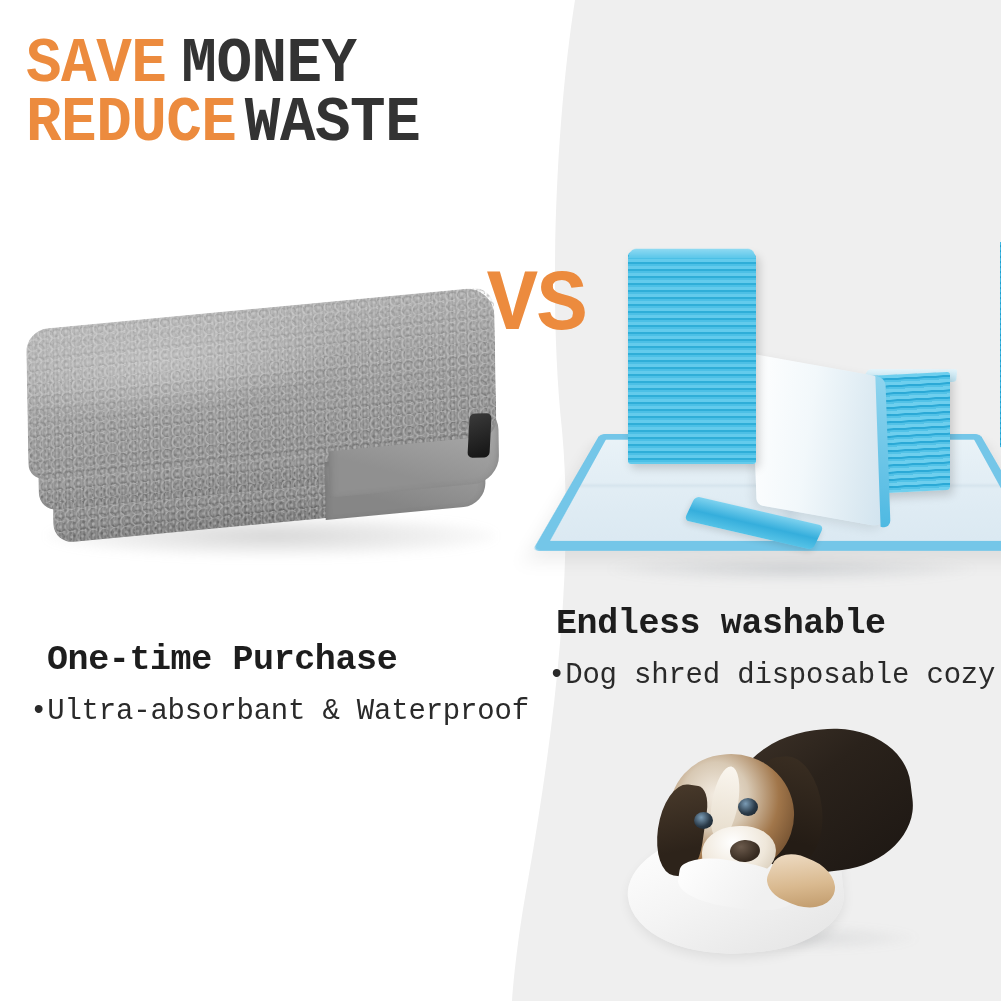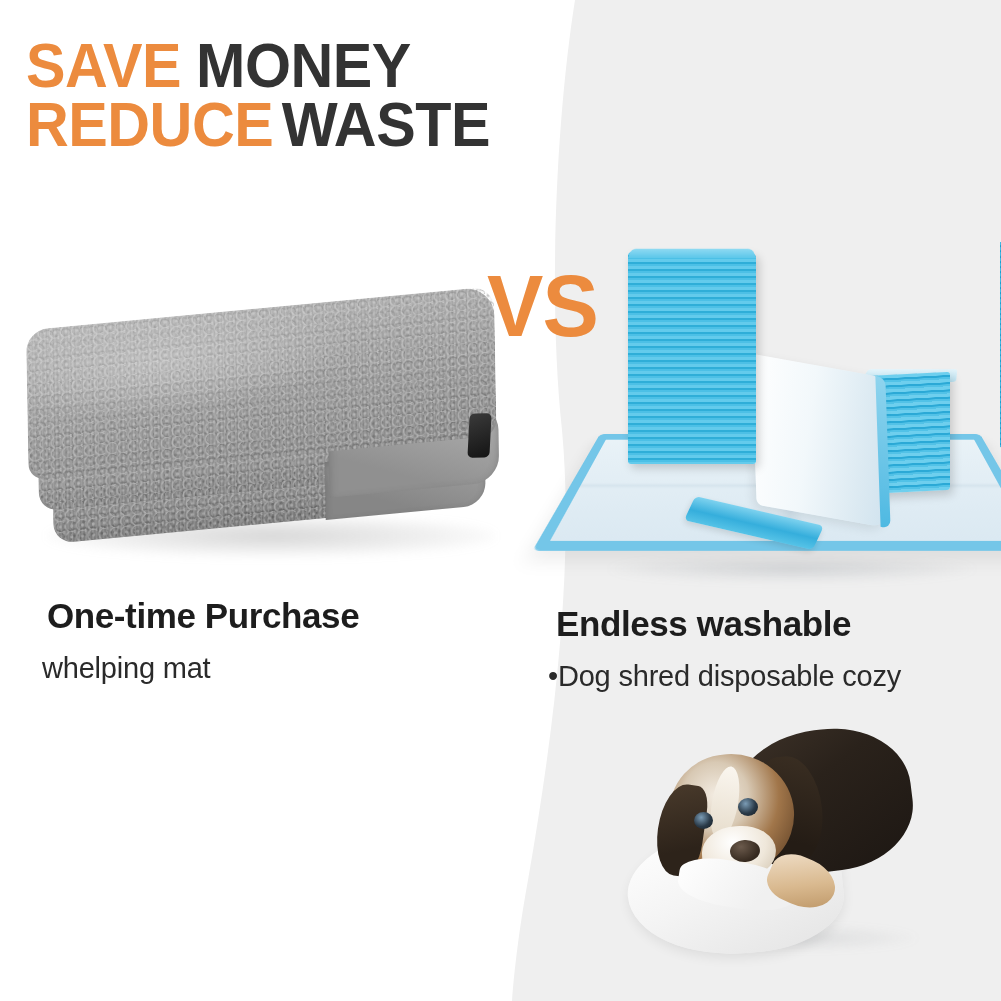--- a/index.html
+++ b/index.html
@@ -6,21 +6,21 @@
     margin: 0;
     padding: 0;
     background: #ffffff;
   }
   #page {
     position: relative;
     width: 1001px;
     height: 1001px;
     overflow: hidden;
     background: #ffffff;
-    font-family: Liberation Sans, sans-serif;
+    font-family: Liberation Mono, monospace;
   }
 
   
   .bg-white {
     position: absolute;
     inset: 0;
     background: #ffffff;
   }
   .bg-grey {
     position: absolute;
@@ -379,21 +379,21 @@
     border-radius: 50%;
     background: radial-gradient(ellipse at 50% 50%, rgba(120,125,130,0.18) 0%, rgba(255,255,255,0) 75%);
     filter: blur(4px);
   }
 
   
   .col {
     position: absolute;
     z-index: 5;
   }
-  .col-left  { left: 30px;  top: 596px; width: 516px; }
+  .col-left  { left: 30px;  top: 640px; width: 516px; }
   .col-right { left: 548px; top: 604px; width: 430px; }
 
   .col-heading {
     font-size: 35px;
     font-weight: 700;
     color: #1d1d1d;
     letter-spacing: -0.4px;
     margin: 0 0 10px 0;
   }
   .col-left .col-heading  { padding-left: 17px; }
@@ -486,21 +486,21 @@
     <div class="dog-eye-r"></div>
     <div class="dog-muzzle"></div>
     <div class="dog-nose"></div>
     <div class="dog-cloth-bite"></div>
     <div class="dog-paw"></div>
   </div>
 
   <div class="col col-left">
     <div class="col-heading">One-time Purchase</div>
     <ul class="bullet-list">
-      <li class="bullet-cont">whelping mat</li>
+      <li class="bullet"><span class="dot">•</span><span>Ultra-absorbant &amp; Waterproof</span></li>
     </ul>
   </div>
 
   <div class="col col-right">
     <div class="col-heading">Endless washable</div>
     <ul class="bullet-list">
       <li class="bullet"><span class="dot">•</span><span>Dog shred disposable cozy</span></li>
     </ul>
   </div>
 

